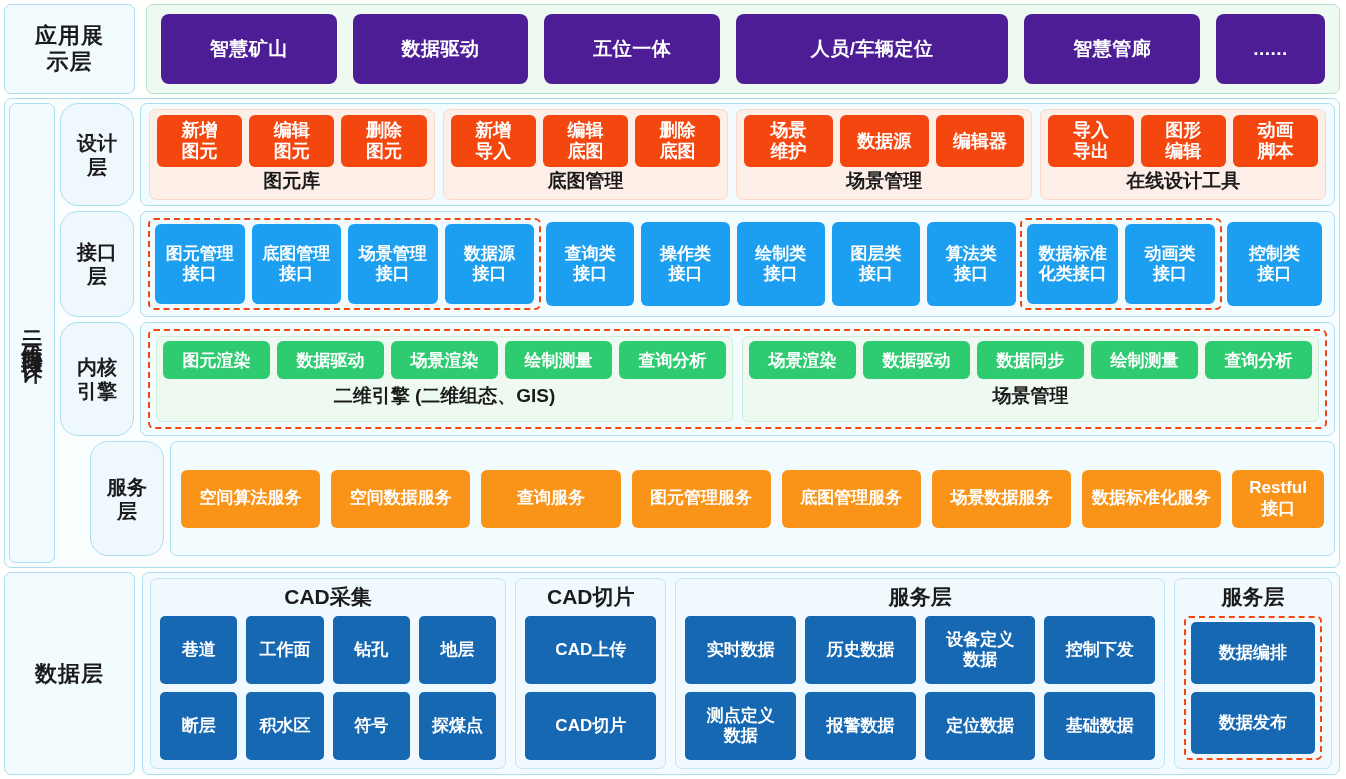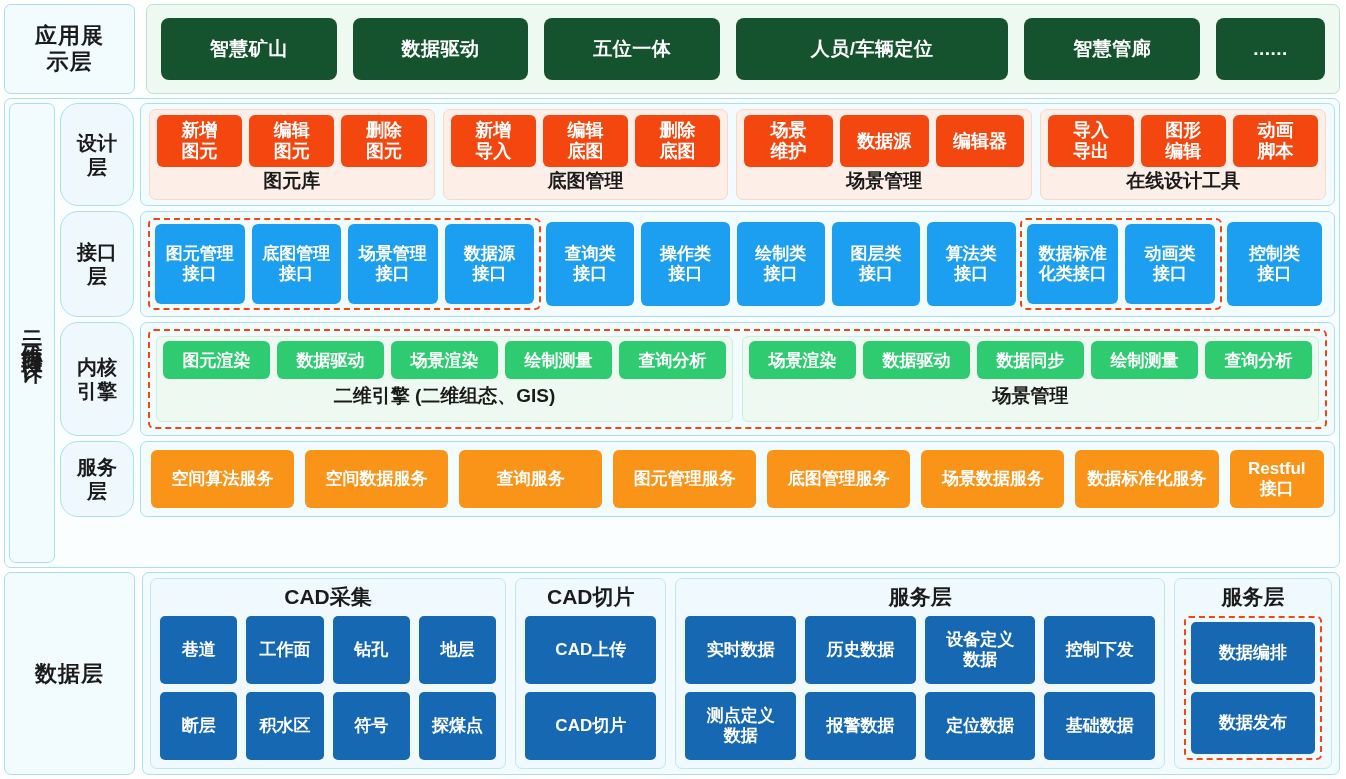--- a/index.html
+++ b/index.html
@@ -25,22 +25,22 @@
     display: flex; align-items: center; justify-content: center;
     font-size: 22px; font-weight: 700; color: #1b1b1b; line-height: 1.18;
     text-align: center; letter-spacing: 1px;
   }
   .app-track {
     flex: 1; display: flex; align-items: center; gap: 16px;
     padding: 0 14px;
     background: #eefaf1; border: 1.5px solid #b4e6c7; border-radius: 7px;
   }
   .chip-green {
-    flex: 1; height: 62px; border-radius: 8px;
-    background: #14532d; color: #fff;
+    flex: 1; height: 70px; border-radius: 8px;
+    background: #4c1d95; color: #fff;
     display: flex; align-items: center; justify-content: center;
     font-size: 19px; font-weight: 600; letter-spacing: .5px;
   }
   .chip-green.wide { flex: 1.55; }
   .chip-green.narrow { flex: .62; }
 
   
   .mid-frame {
     flex: 1; display: flex; gap: 5px;
     border: 1.5px solid #a9dff0; border-radius: 7px; background: #fbfeff;
@@ -126,21 +126,21 @@
   .engine-items { display: flex; gap: 7px; width: 100%; }
   .chip-green-sm {
     flex: 1; height: 38px; border-radius: 6px;
     background: #2ecb71; color: #fff;
     display: flex; align-items: center; justify-content: center;
     font-size: 17px; font-weight: 600; white-space: nowrap;
   }
   .engine-caption { font-size: 19px; font-weight: 600; color: #1b1b1b; margin-top: 4px; }
 
   
-  .svc-row { height: 76px; }
+  .svc-row { height: 115px; margin-left: 30px; }
   .svc-body { padding: 8px 10px; align-items: center; gap: 11px; }
   .chip-amber {
     flex: 1; height: 58px; border-radius: 6px;
     background: #fa9419; color: #fff;
     display: flex; flex-direction: column; align-items: center; justify-content: center;
     font-size: 17px; font-weight: 600; line-height: 1.2; text-align: center;
   }
   .chip-amber.slim { flex: .66; }
 
   

